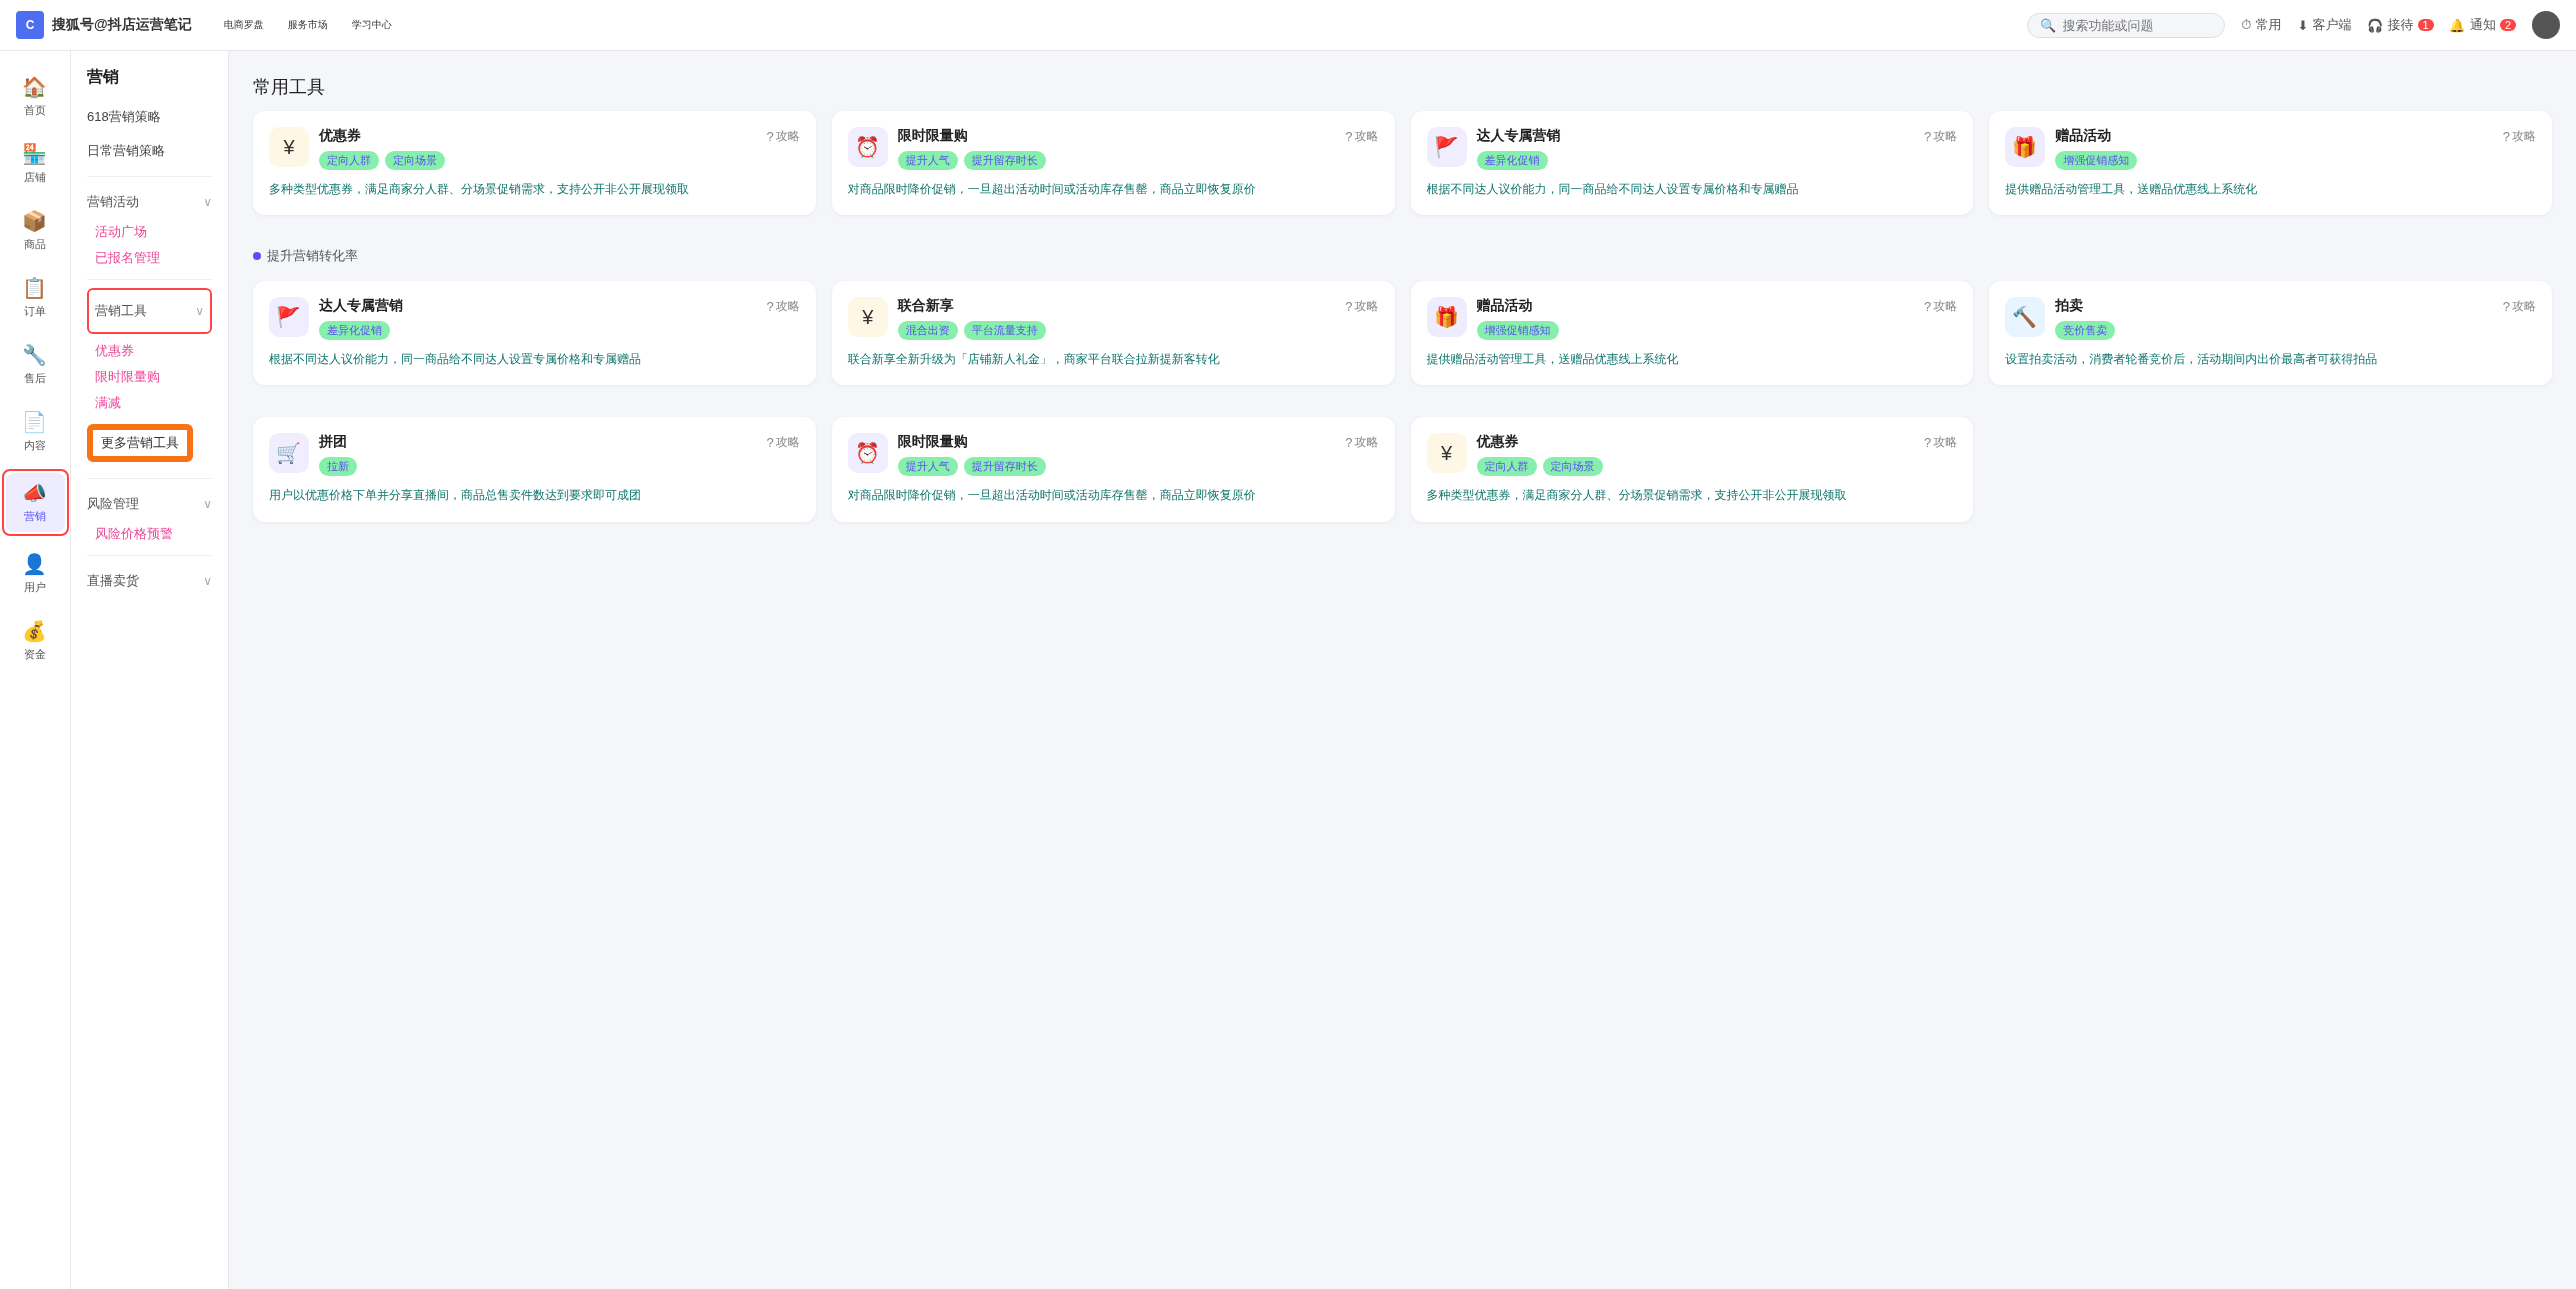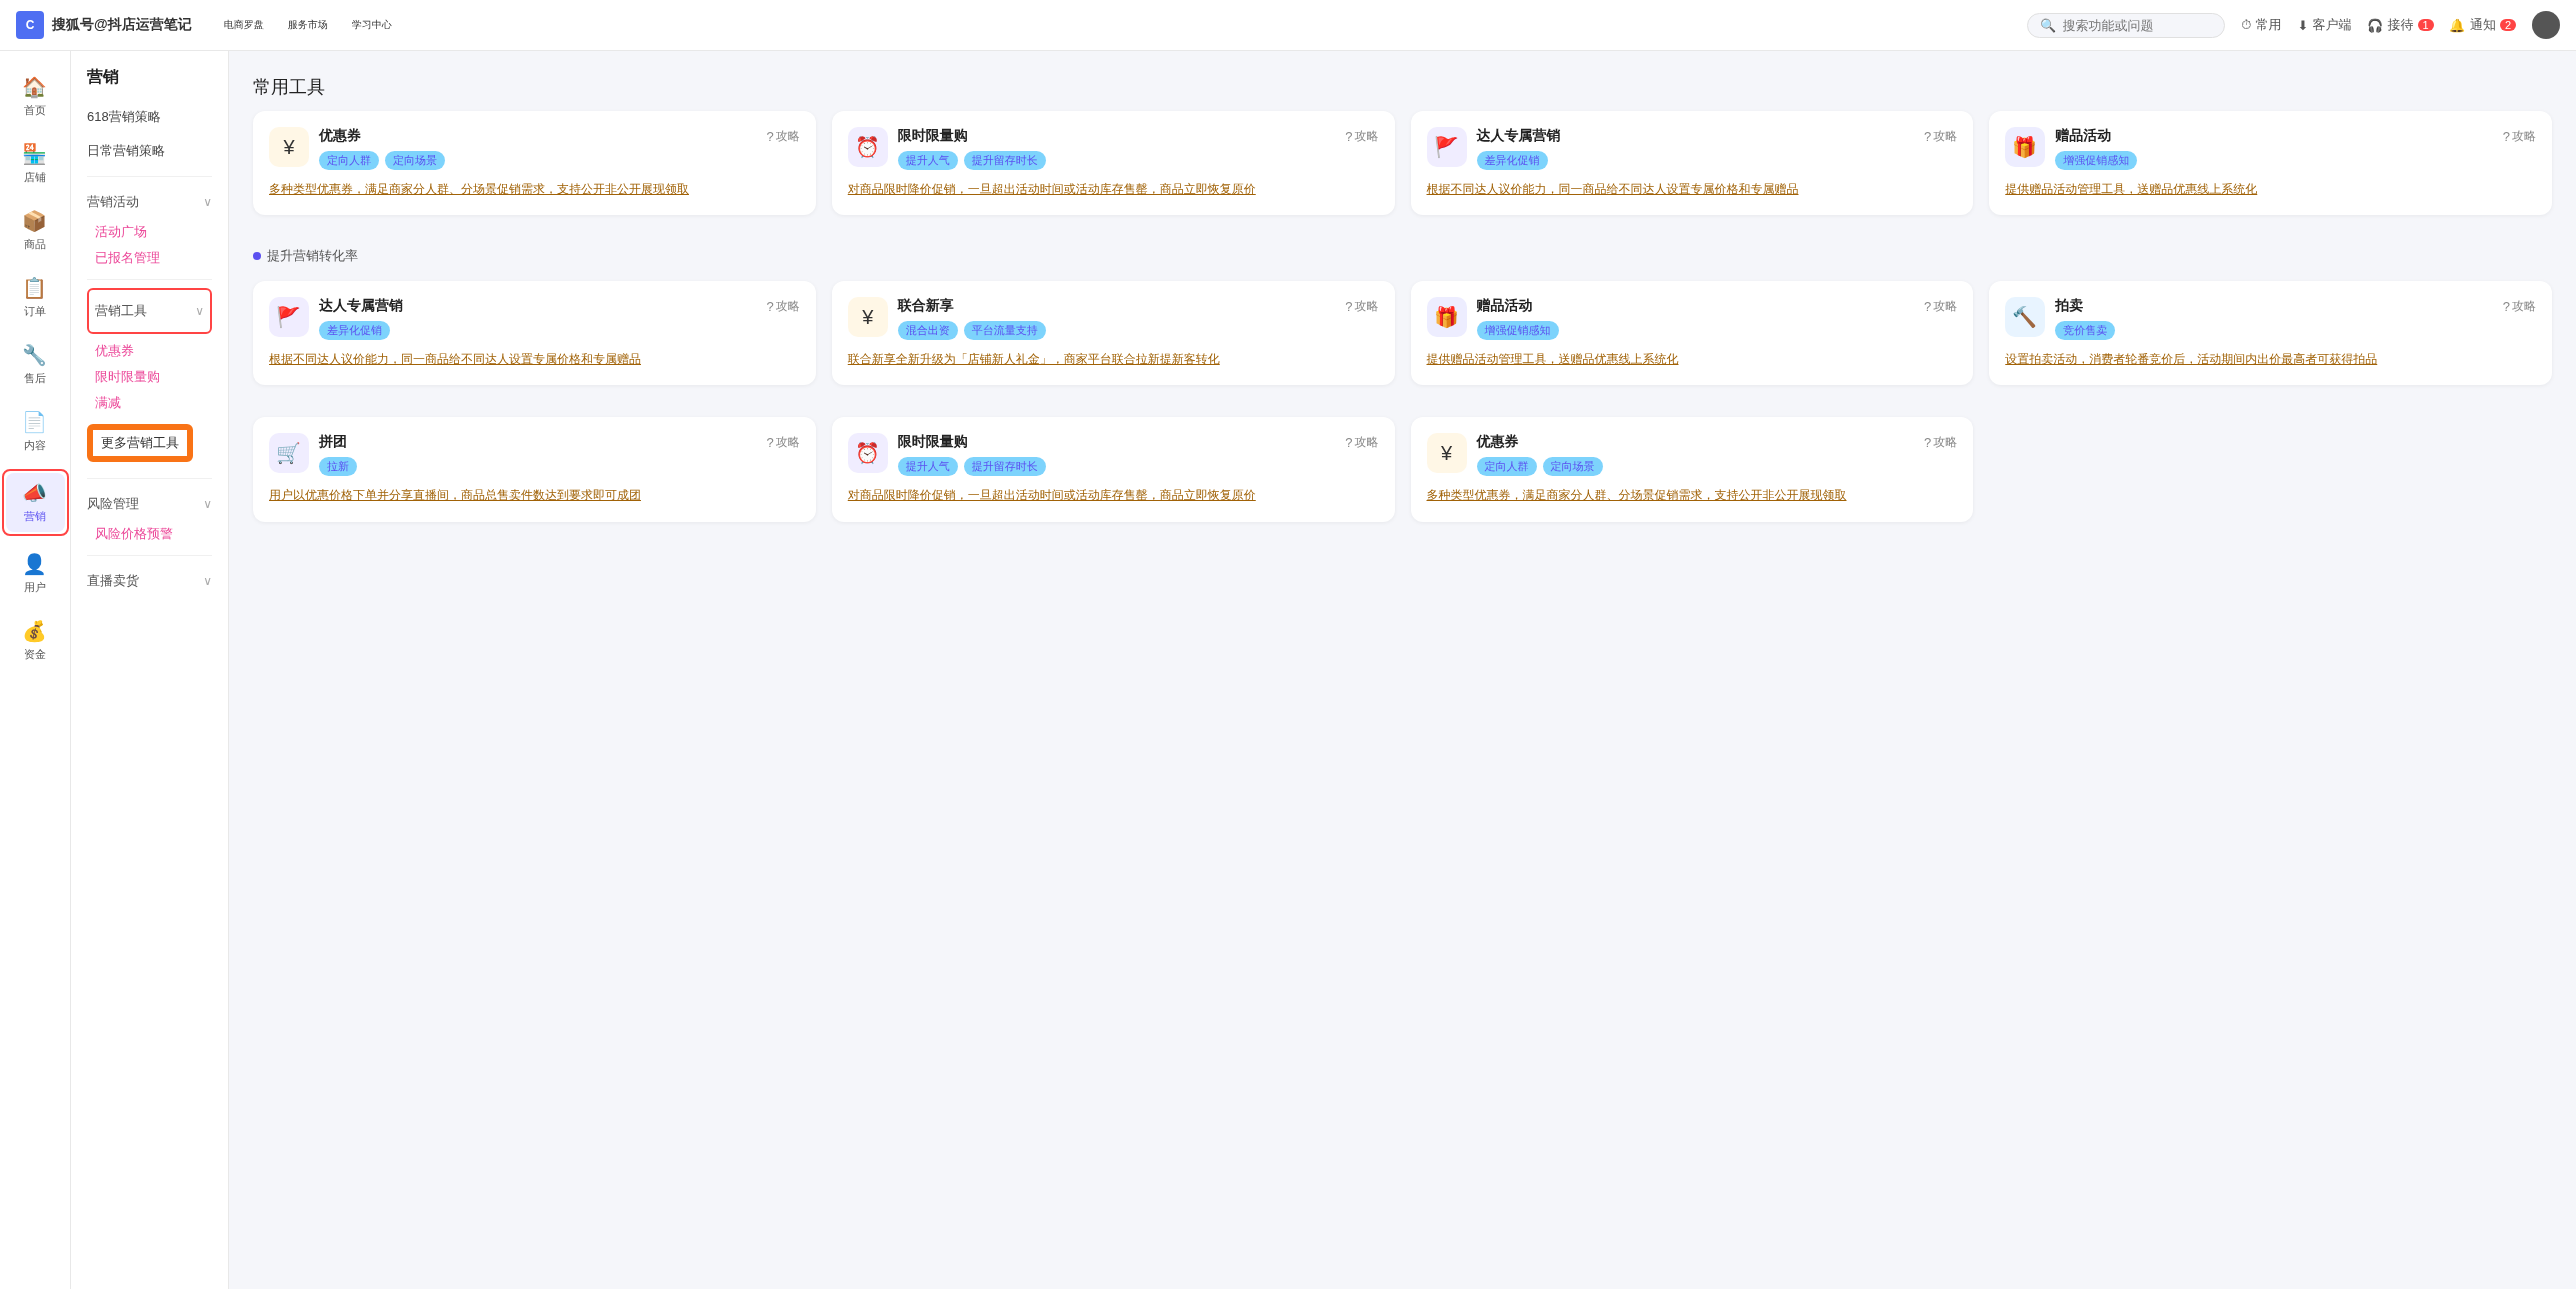--- a/index.html
+++ b/index.html
@@ -66,22 +66,22 @@
     .tool-icon-yellow { background: #fff7e6; }
     .tool-icon-purple { background: #f0edff; }
     .tool-icon-blue { background: #e8f4ff; }
     .tool-icon-indigo { background: #ededff; }
     .tool-card-info { flex: 1; }
     .tool-card-title-row { display: flex; justify-content: space-between; align-items: center; margin-bottom: 6px; }
     .tool-card-name { font-size: 14px; font-weight: 700; color: #222; }
     .tool-guide { font-size: 12px; color: #888; display: flex; align-items: center; gap: 2px; cursor: pointer; }
     .tool-tags { display: flex; gap: 6px; flex-wrap: wrap; }
     .tag { font-size: 11px; padding: 2px 8px; border-radius: 12px; }
-    .tag-purple { background: #7dd3fc; color: #5b50f0; }
-    .tool-desc { font-size: 12px; color: #a16207; line-height: 1.6; margin-top: 10px; text-decoration: underline; }
+    .tag-purple { background: #86efac; color: #5b50f0; }
+    .tool-desc { font-size: 12px; color: #0f766e; line-height: 1.6; margin-top: 10px; }
 
     .sub-section-title { font-size: 16px; font-weight: 700; margin-bottom: 12px; color: #222; }
     .bullet-label { display: flex; align-items: center; gap: 6px; font-size: 13px; color: #555; margin-bottom: 16px; }
     .bullet-dot { width: 8px; height: 8px; border-radius: 50%; background: #5b50f0; }
 
     .divider { border: none; border-top: 1px solid #f0f0f0; margin: 8px 0; }
 
     .chevron { font-size: 12px; color: #aaa; }
   </style>
 </head>

